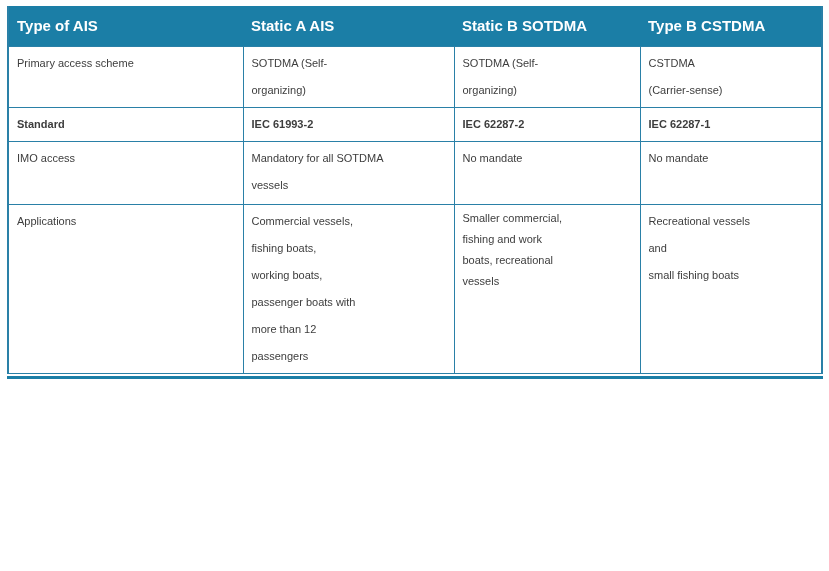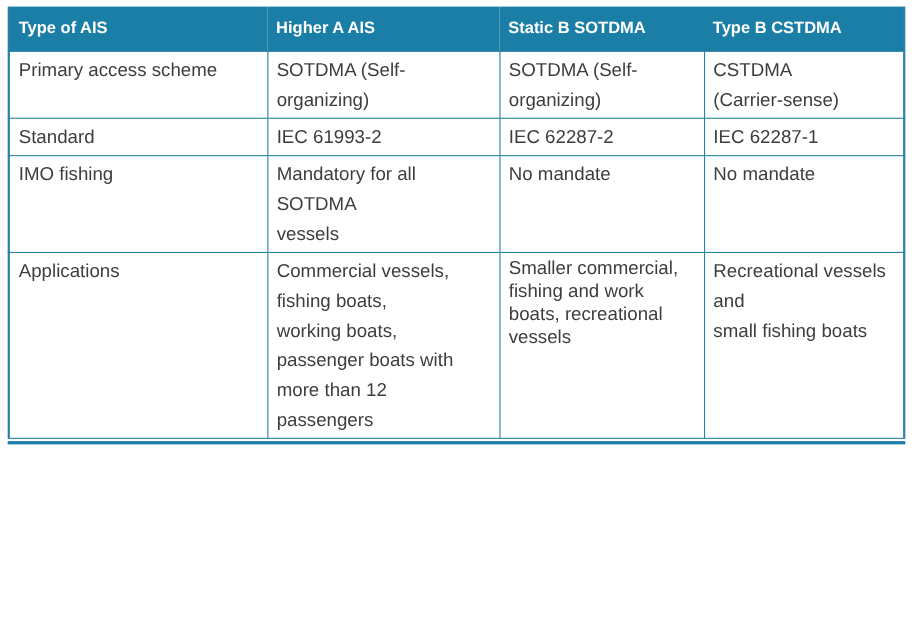--- a/index.html
+++ b/index.html
@@ -40,30 +40,30 @@
     vertical-align: middle;
     height: 40px;
     padding: 0 8px 0 8px;
     border: 0;
     line-height: 1.2;
   }
   tbody td {
     border: 1px solid #2a80a7;
     vertical-align: top;
     padding: 3px 8px 3px 8px;
-    font-size: 17px;
+    font-size: 11px;
     color: #3d3d3d;
     line-height: 27px;
     white-space: pre-line;
     overflow: hidden;
   }
   tbody td.compact { line-height: 21px; }
 
   tr.r1 { height: 58px; }
-  tr.r2 { height: 32px; }
+  tr.r2 { height: 32px; font-weight: bold; }
   tr.r3 { height: 44px; }
   tr.r4 { height: 63px; }
   tr.r5 { height: 99px; }
   tr.r6 { height: 56px; }
   tr.r7 { height: 163px; }
 </style>
 </head>
 <body>
 
 <div class="page">
@@ -71,21 +71,21 @@
     <table class="ais-table">
       <colgroup>
         <col class="c1">
           <col class="c2">
           <col class="c3">
           <col class="c4">
       </colgroup>
       <thead>
         <tr>
           <th>Type of AIS</th>
-          <th>Higher A AIS</th>
+          <th>Static A AIS</th>
           <th>Static B SOTDMA</th>
           <th>Type B CSTDMA</th>
         </tr>
       </thead>
       <tbody>
         <tr class="r1">
           <td>Primary access scheme</td>
           <td>SOTDMA (Self-
 organizing)</td>
           <td>SOTDMA (Self-
@@ -93,21 +93,21 @@
           <td>CSTDMA
 (Carrier-sense)</td>
         </tr>
         <tr class="r2">
           <td>Standard</td>
           <td>IEC 61993-2</td>
           <td>IEC 62287-2</td>
           <td>IEC 62287-1</td>
         </tr>
         <tr class="r4">
-          <td>IMO fishing</td>
+          <td>IMO access</td>
           <td>Mandatory for all SOTDMA
 vessels</td>
           <td>No mandate</td>
           <td>No mandate</td>
         </tr>
         <tr class="r7">
           <td>Applications</td>
           <td>Commercial vessels,
 fishing boats,
 working boats,

